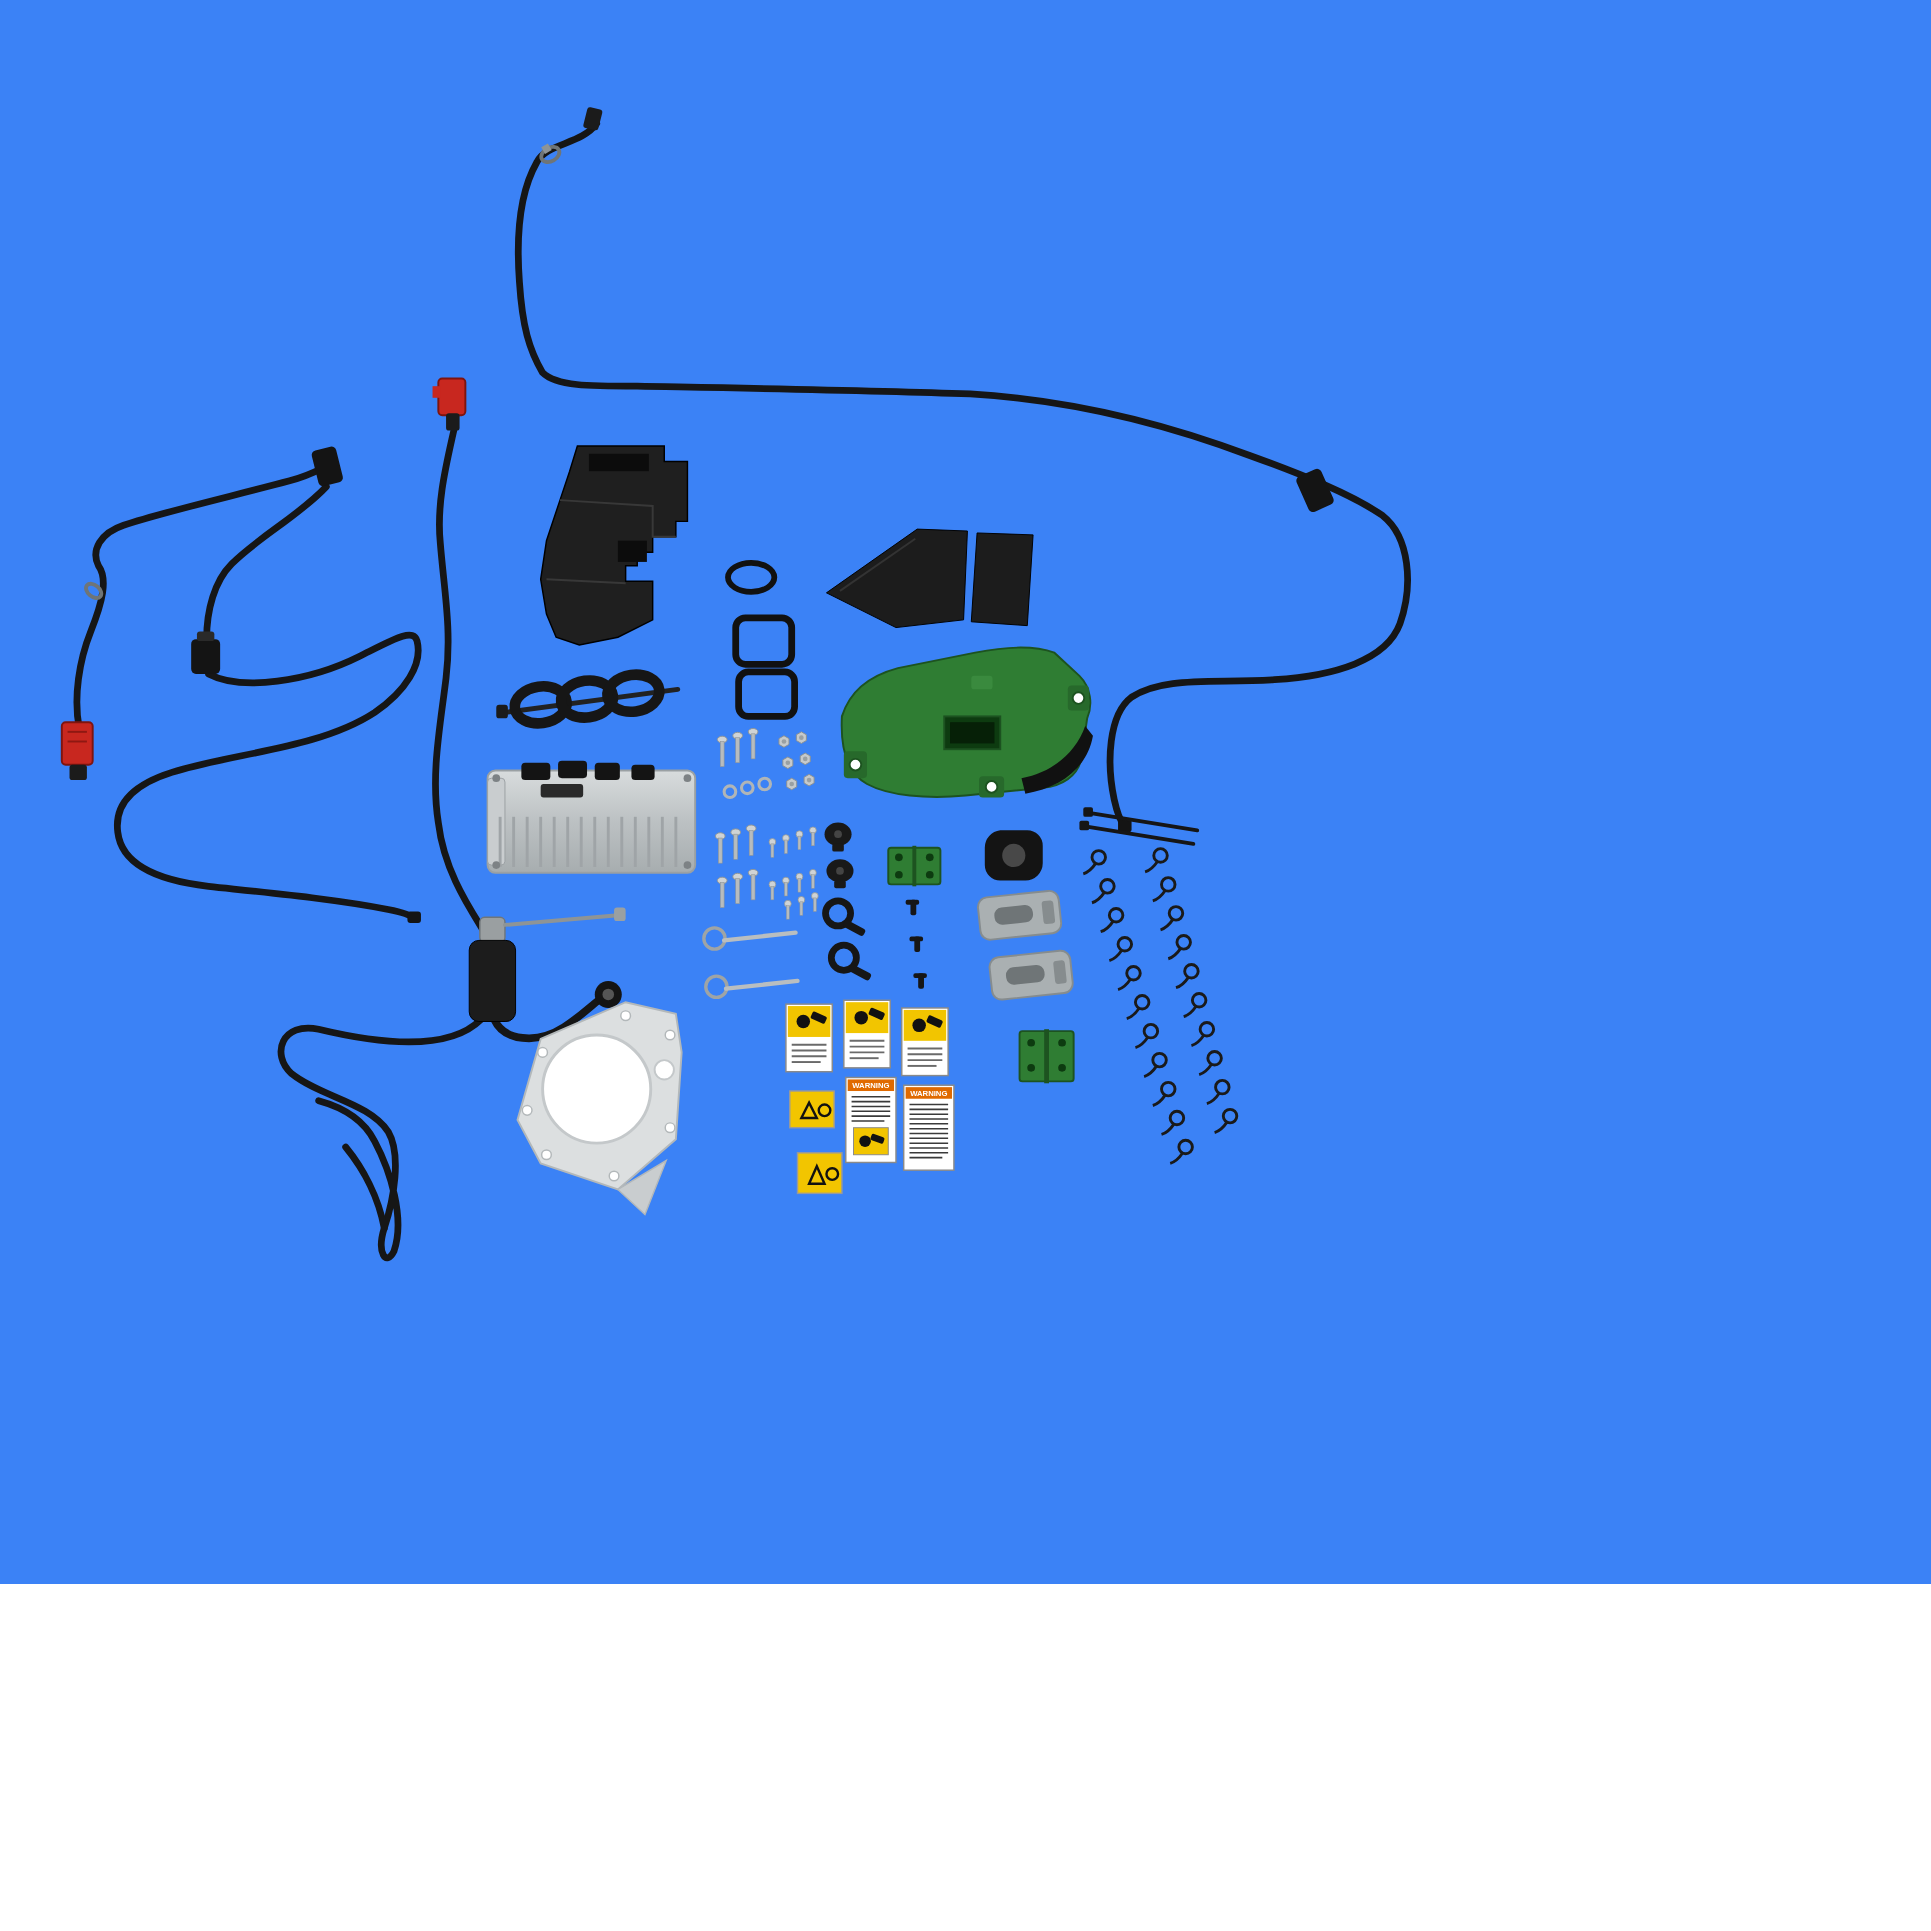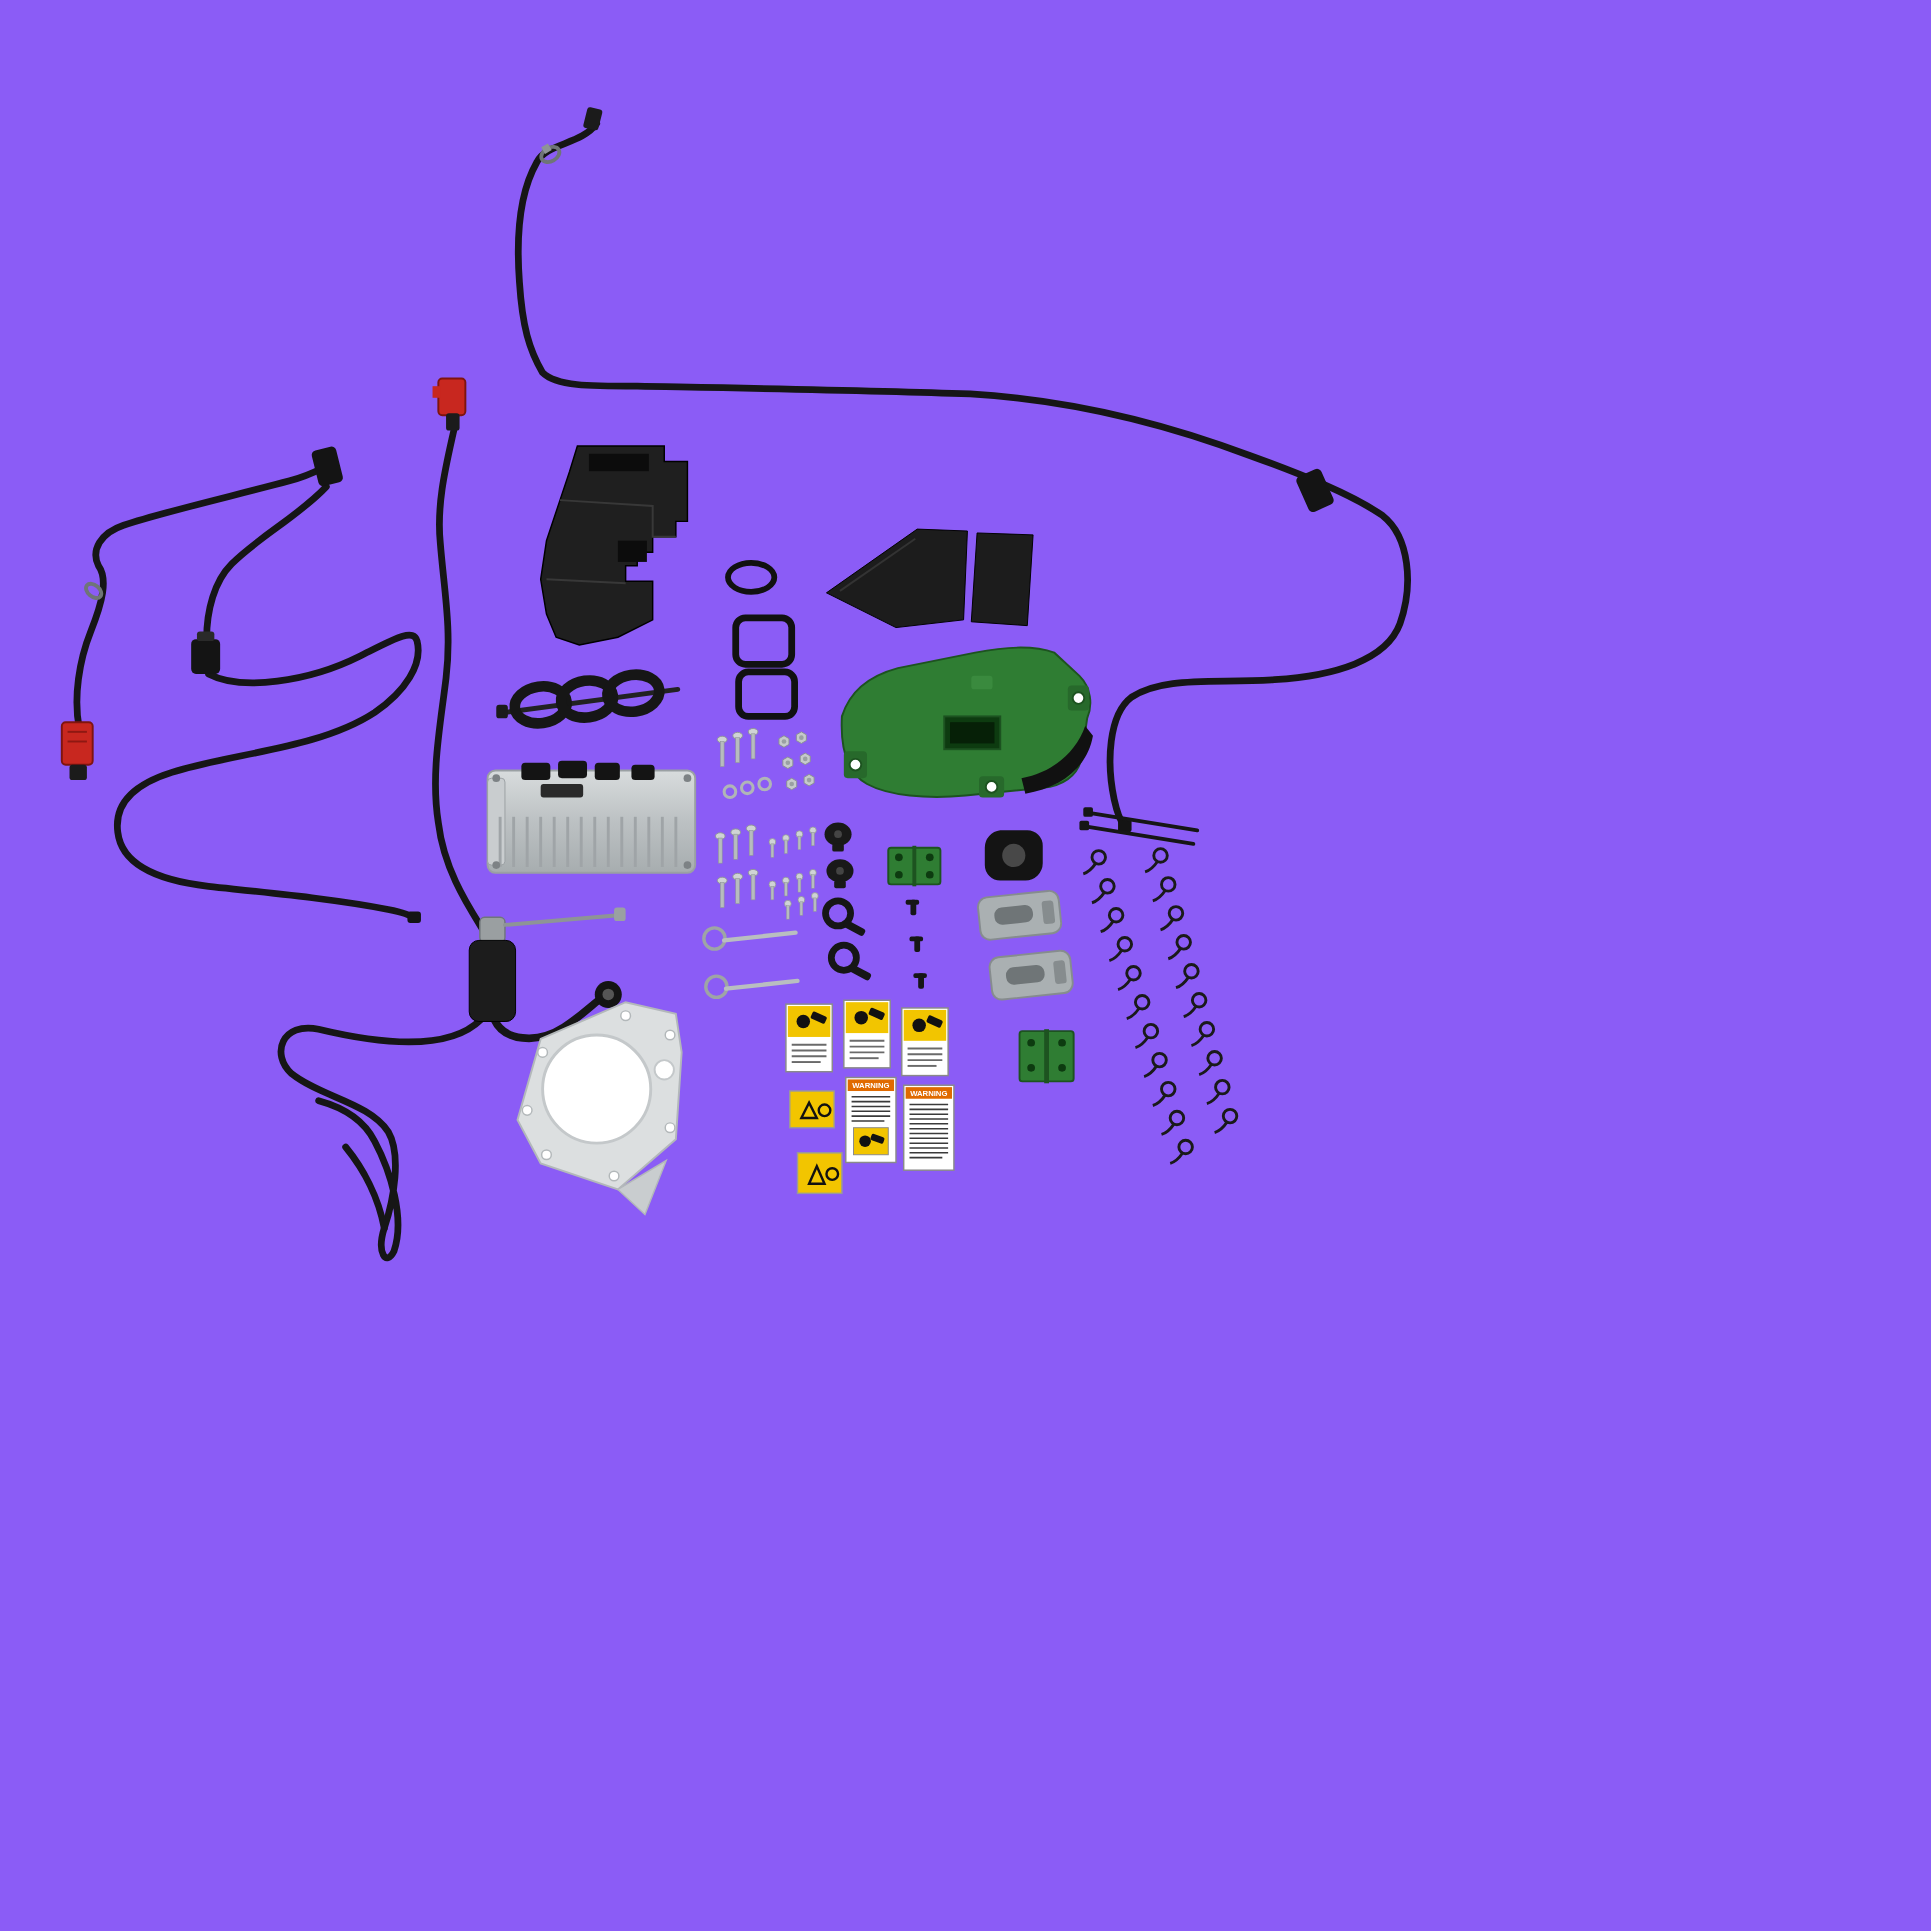--- a/index.html
+++ b/index.html
@@ -1,16 +1,16 @@
 <!DOCTYPE html>
 <html><head>
 <meta charset="utf-8">
 <style>
   html,body{margin:0;padding:0;background:#ffffff;}
-  .scene{width:1931px;height:1931px;position:relative;background:#8b5cf6;overflow:hidden;}
+  .scene{width:1931px;height:1584px;position:relative;background:#3b82f6;overflow:hidden;}
   svg{display:block;}
   text{font-family:"Liberation Sans", sans-serif;}
 </style>
 </head>
 <body>
 
 <div class="scene">
 <svg viewBox="0 0 2000 2000" width="1931" height="1931">
 
   <defs>

